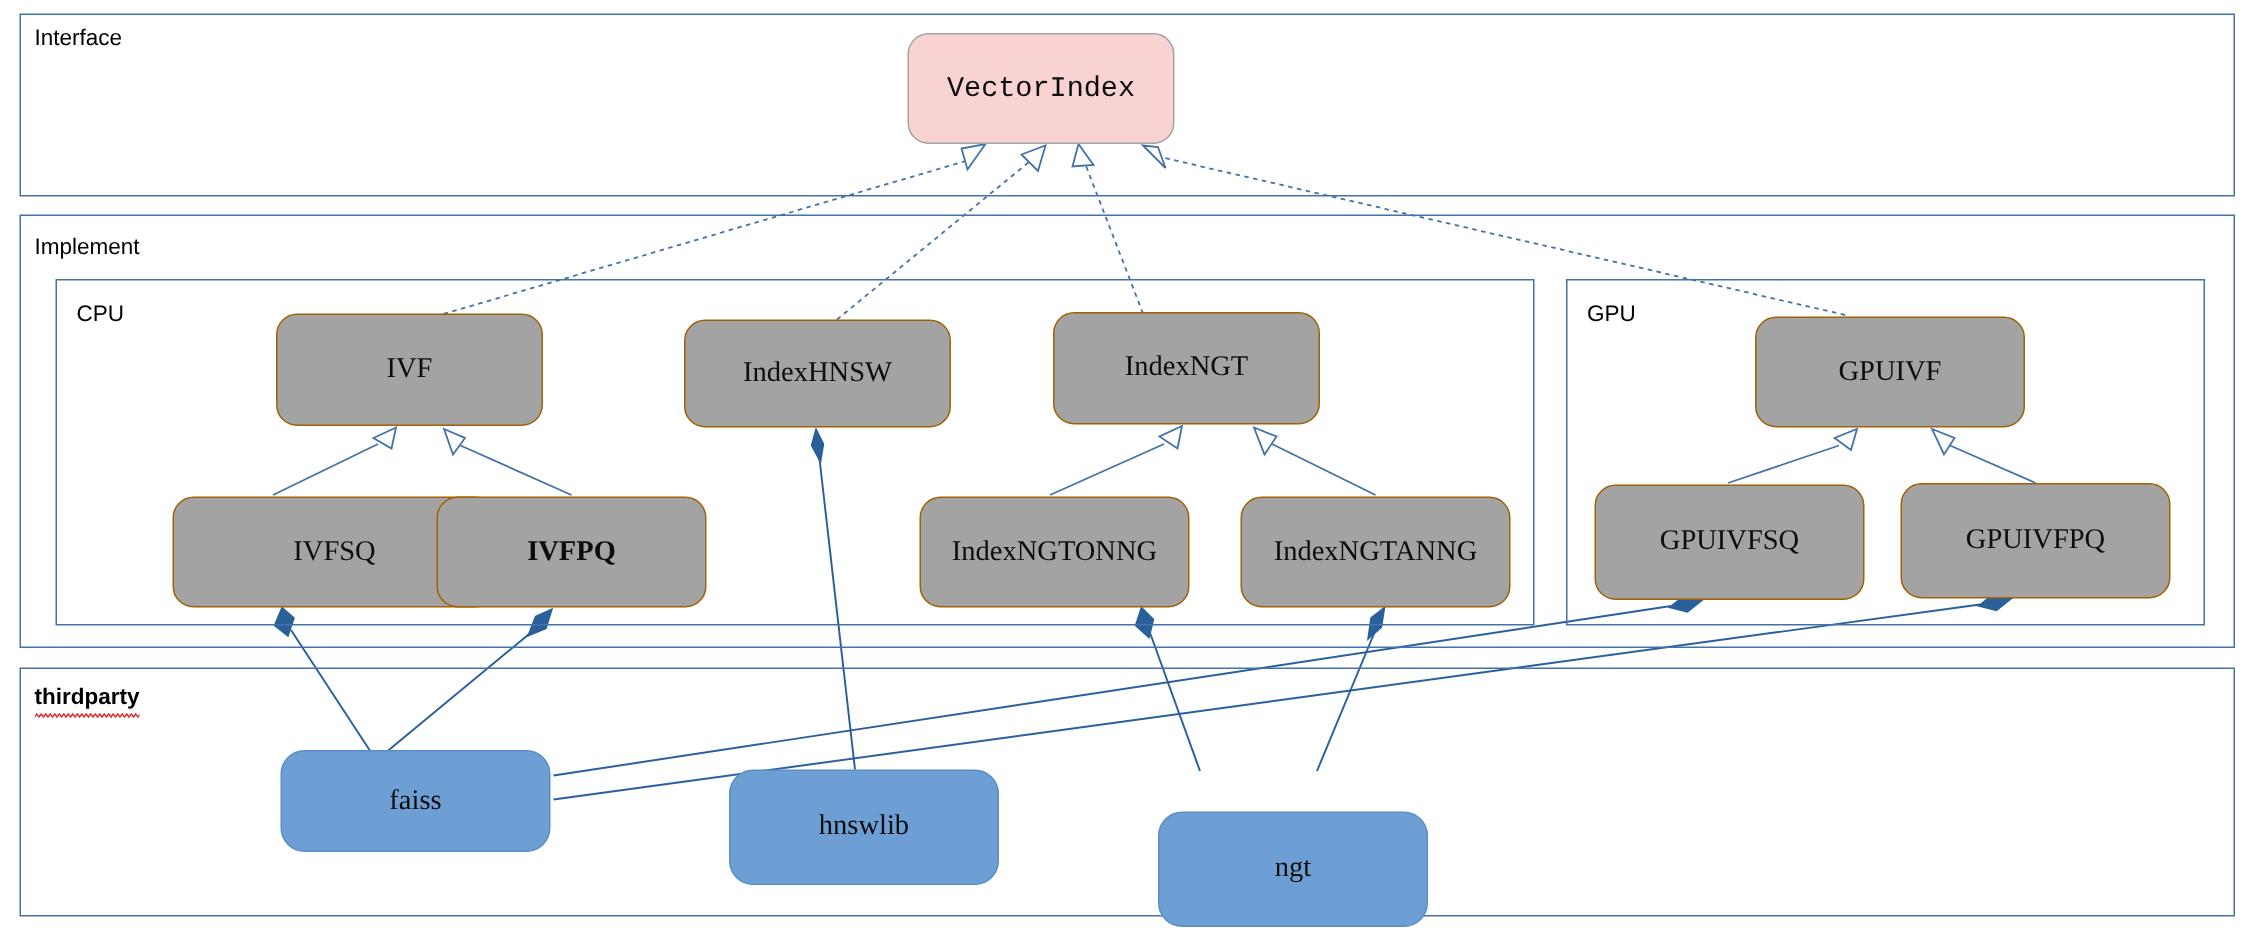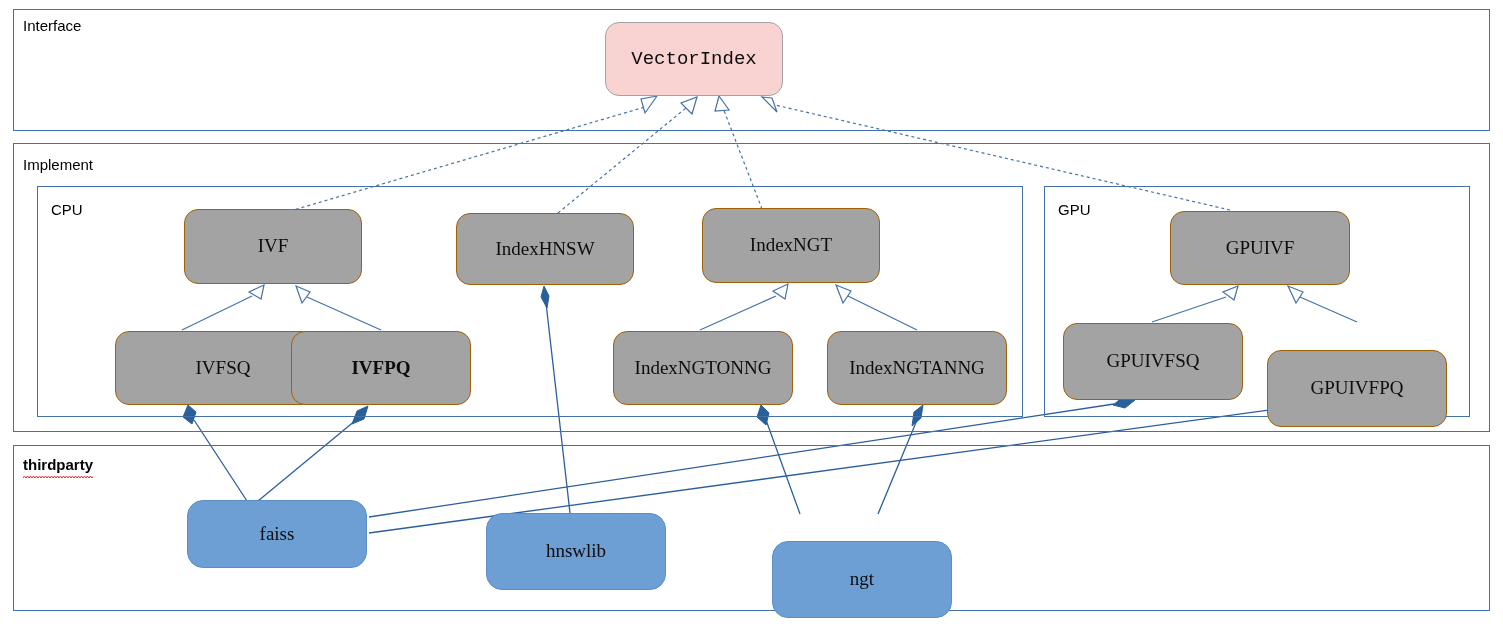--- a/index.html
+++ b/index.html
@@ -245,19 +245,19 @@
   <div class="node impl" style="left:456px; top:213px; width:178px; height:72px;">IndexHNSW</div>
   <div class="node impl" style="left:702px; top:208px; width:178px; height:75px;">IndexNGT</div>
 
   <div class="node impl" style="left:72px; top:331px; width:216px; height:74px;margin-left:43px;">IVFSQ</div>
   <div class="node impl" style="left:291px; top:331px; width:180px; height:74px;font-weight:bold;">IVFPQ</div>
   <div class="node impl" style="left:613px; top:331px; width:180px; height:74px;">IndexNGTONNG</div>
   <div class="node impl" style="left:827px; top:331px; width:180px; height:74px;">IndexNGTANNG</div>
 
   <div class="node impl" style="left:1170px; top:211px; width:180px; height:74px;">GPUIVF</div>
   <div class="node impl" style="left:1063px; top:323px; width:180px; height:77px;">GPUIVFSQ</div>
-  <div class="node impl" style="left:1267px; top:322px; width:180px; height:77px;margin-top:28px;">GPUIVFPQ</div>
+  <div class="node impl" style="left:1267px; top:322px; width:180px; height:77px;">GPUIVFPQ</div>
 
   <div class="node party" style="left:187px; top:500px; width:180px; height:68px;">faiss</div>
   <div class="node party" style="left:486px; top:513px; width:180px; height:77px;">hnswlib</div>
   <div class="node party" style="left:772px; top:513px; width:180px; height:77px;margin-top:28px;">ngt</div>
 
 </div>
 
 </body></html>

